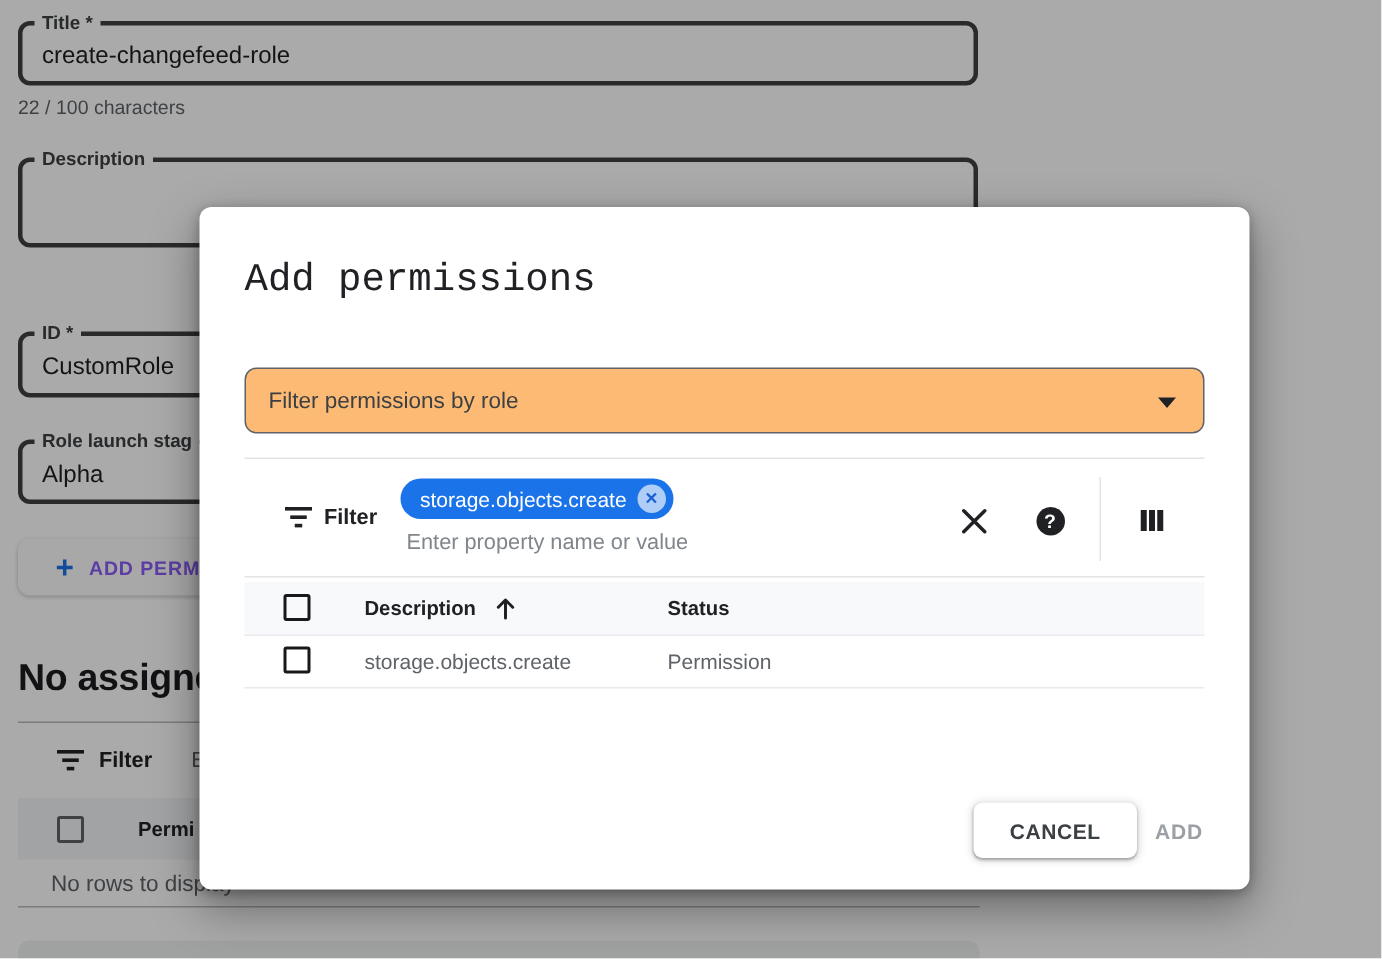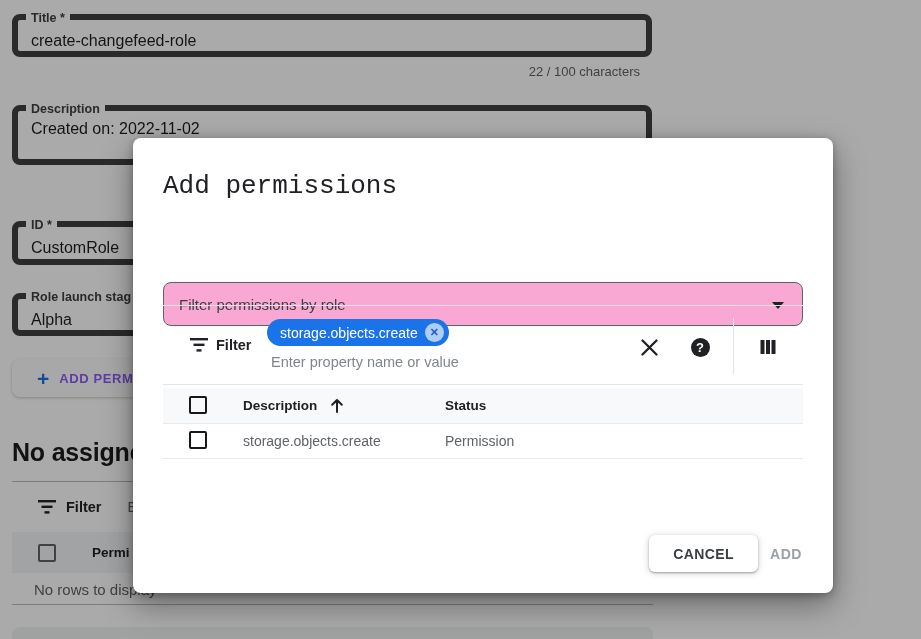--- a/index.html
+++ b/index.html
@@ -5,39 +5,39 @@
   * { margin:0; padding:0; box-sizing:border-box; }
   html,body { width:921px; height:639px; }
   body {
     position:relative; overflow:hidden; background:#ffffff;
     font-family:"Liberation Sans", sans-serif; color:#202124;
   }
 
   
   .page { position:absolute; inset:0; background:#fff; }
 
-  .ofield { position:absolute; background:#fff; border:6px solid #404040; border-radius:8px; }
+  .ofield { position:absolute; background:#fff; border:3px solid #404040; border-radius:8px; }
   .ofield .flabel {
     position:absolute; top:-9px; left:8px; background:#fff; padding:0 5px;
     font-size:12.5px; font-weight:bold; color:#3c4043; white-space:nowrap;
   }
   .ofield .fvalue { font-size:16px; color:#1f1f1f; padding:0 13px; white-space:nowrap; }
 
   .field-title { left:12px; top:14px;  width:640px; height:43px; }
   .field-title .fvalue { line-height:41px; }
   .field-desc  { left:12px; top:105px; width:640px; height:60px; }
   .field-desc .fvalue { padding-top:9px; }
   .field-id    { left:12px; top:221px; width:640px; height:44px; }
   .field-id .fvalue { line-height:42px; }
   .field-stage { left:12px; top:293px; width:640px; height:43px; }
   .field-stage .fvalue { line-height:41px; }
 
   .char-counter {
     position:absolute; left:12px; top:64px; width:628px;
-    text-align:right; font-size:13px; color:#5f6368;
+    font-size:13px; color:#5f6368;
   }
 
   .addperm-btn {
     position:absolute; left:12px; top:359px; width:210px; height:38px;
     background:#fdfdfe; border:none; border-radius:8px;
     box-shadow:0 1px 3px rgba(0,0,0,0.22);
     display:flex; align-items:center; padding-left:25px; gap:10px; cursor:pointer;
   }
   .addperm-btn .plus { font-size:21px; font-weight:bold; color:#1a73e8; line-height:1; }
   .addperm-btn .lbl  { font-size:13px; font-weight:bold; letter-spacing:0.6px; color:#8b5cf6; white-space:nowrap; }
@@ -79,22 +79,22 @@
     background:#fff; border-radius:8px;
     box-shadow:0 12px 32px rgba(0,0,0,0.38), 0 2px 8px rgba(0,0,0,0.28);
   }
   .modal-title {
     position:absolute; left:30px; top:33px;
     font-size:26px; font-weight:normal; color:#202124; white-space:nowrap;font-family:Liberation Mono, monospace;
   }
 
   .role-select {
     position:absolute; left:30px; top:107px; width:640px; height:44px;
-    border:1px solid #5f6368; border-radius:8px; background:#f9a8d4;
-    display:flex; align-items:center; cursor:pointer;margin-top:37px;
+    border:1px solid #5f6368; border-radius:8px; background:#fdba74;
+    display:flex; align-items:center; cursor:pointer;
   }
   .role-select .sel-text { font-size:15px; color:#3c4043; padding-left:15px; }
   .caret-down {
     position:absolute; right:18px; top:19px; width:0; height:0;
     border-left:6px solid transparent; border-right:6px solid transparent;
     border-top:7px solid #202124;
   }
 
   .toolbar {
     position:absolute; left:30px; top:167px; width:640px; height:80px;
@@ -169,21 +169,20 @@
 
   <div class="ofield field-title">
     <span class="flabel">Title *</span>
     <div class="fvalue">create-changefeed-role</div>
   </div>
 
   <div class="char-counter">22 / 100 characters</div>
 
   <div class="ofield field-desc">
     <span class="flabel">Description</span>
-    <div class="fvalue">Created on: 2022-11-02</div>
   </div>
 
   <div class="ofield field-id">
     <span class="flabel">ID *</span>
     <div class="fvalue">CustomRole</div>
   </div>
 
   <div class="ofield field-stage">
     <span class="flabel">Role launch stag</span>
     <div class="fvalue">Alpha</div>

